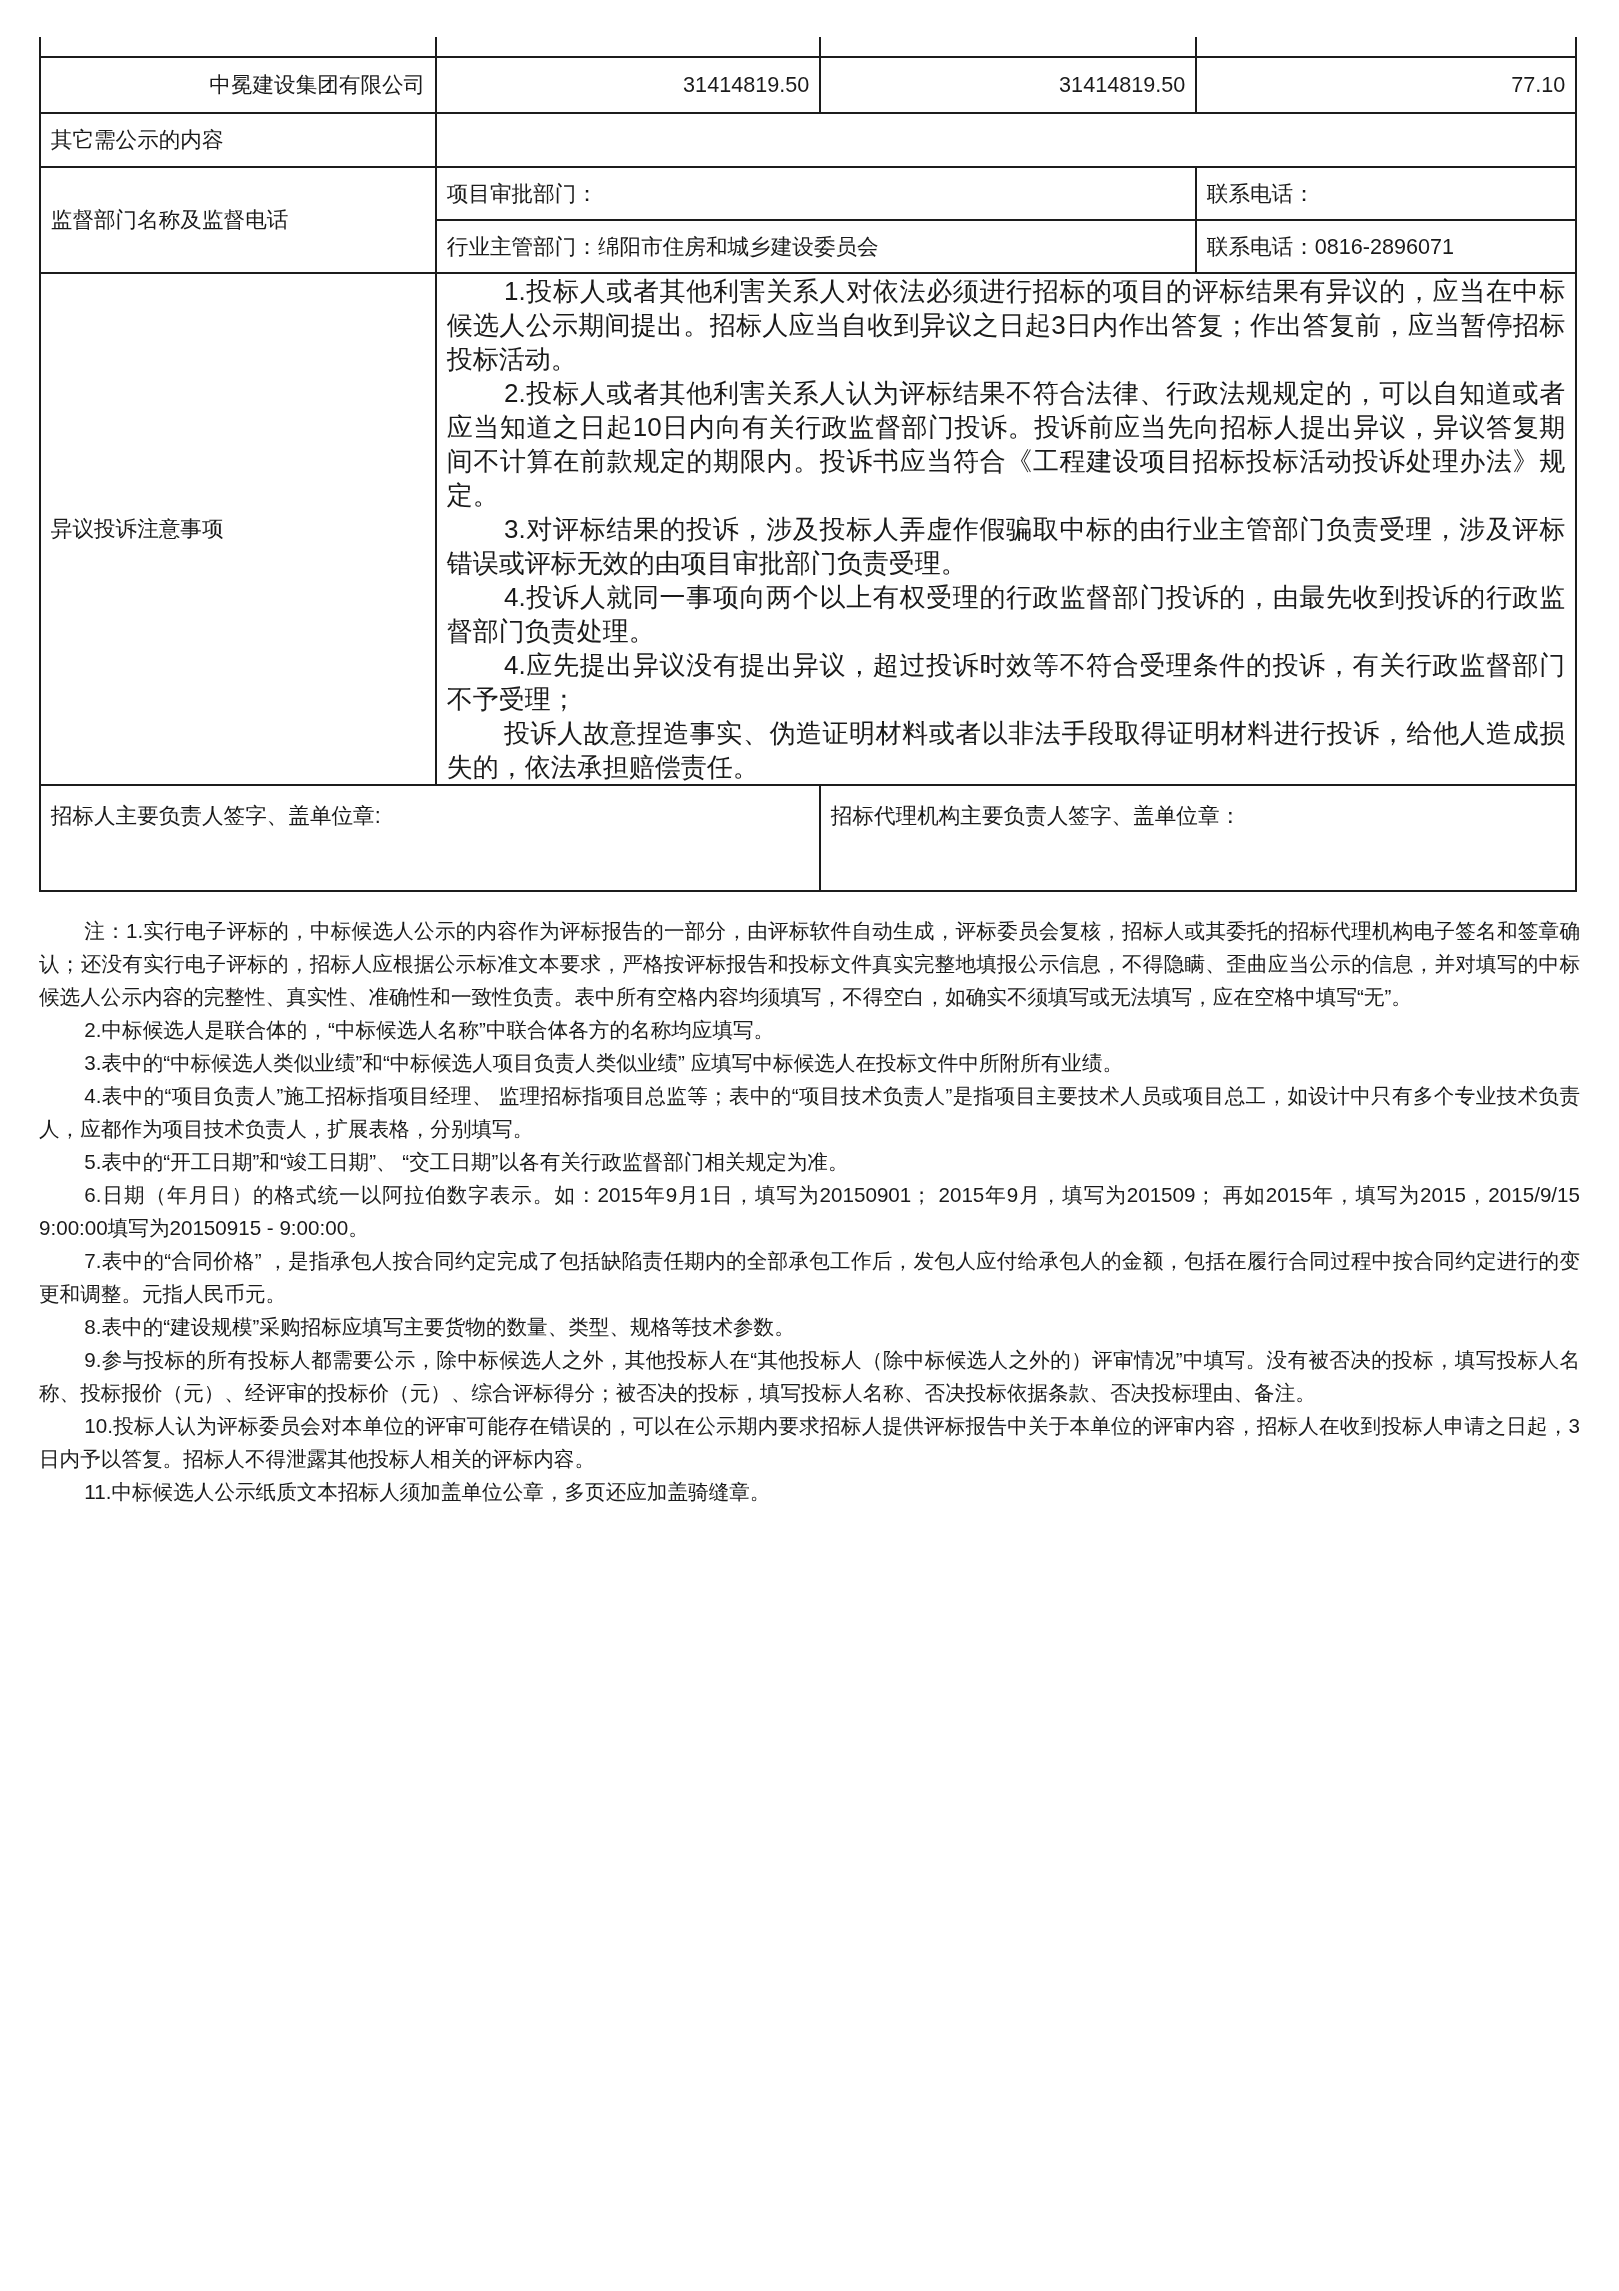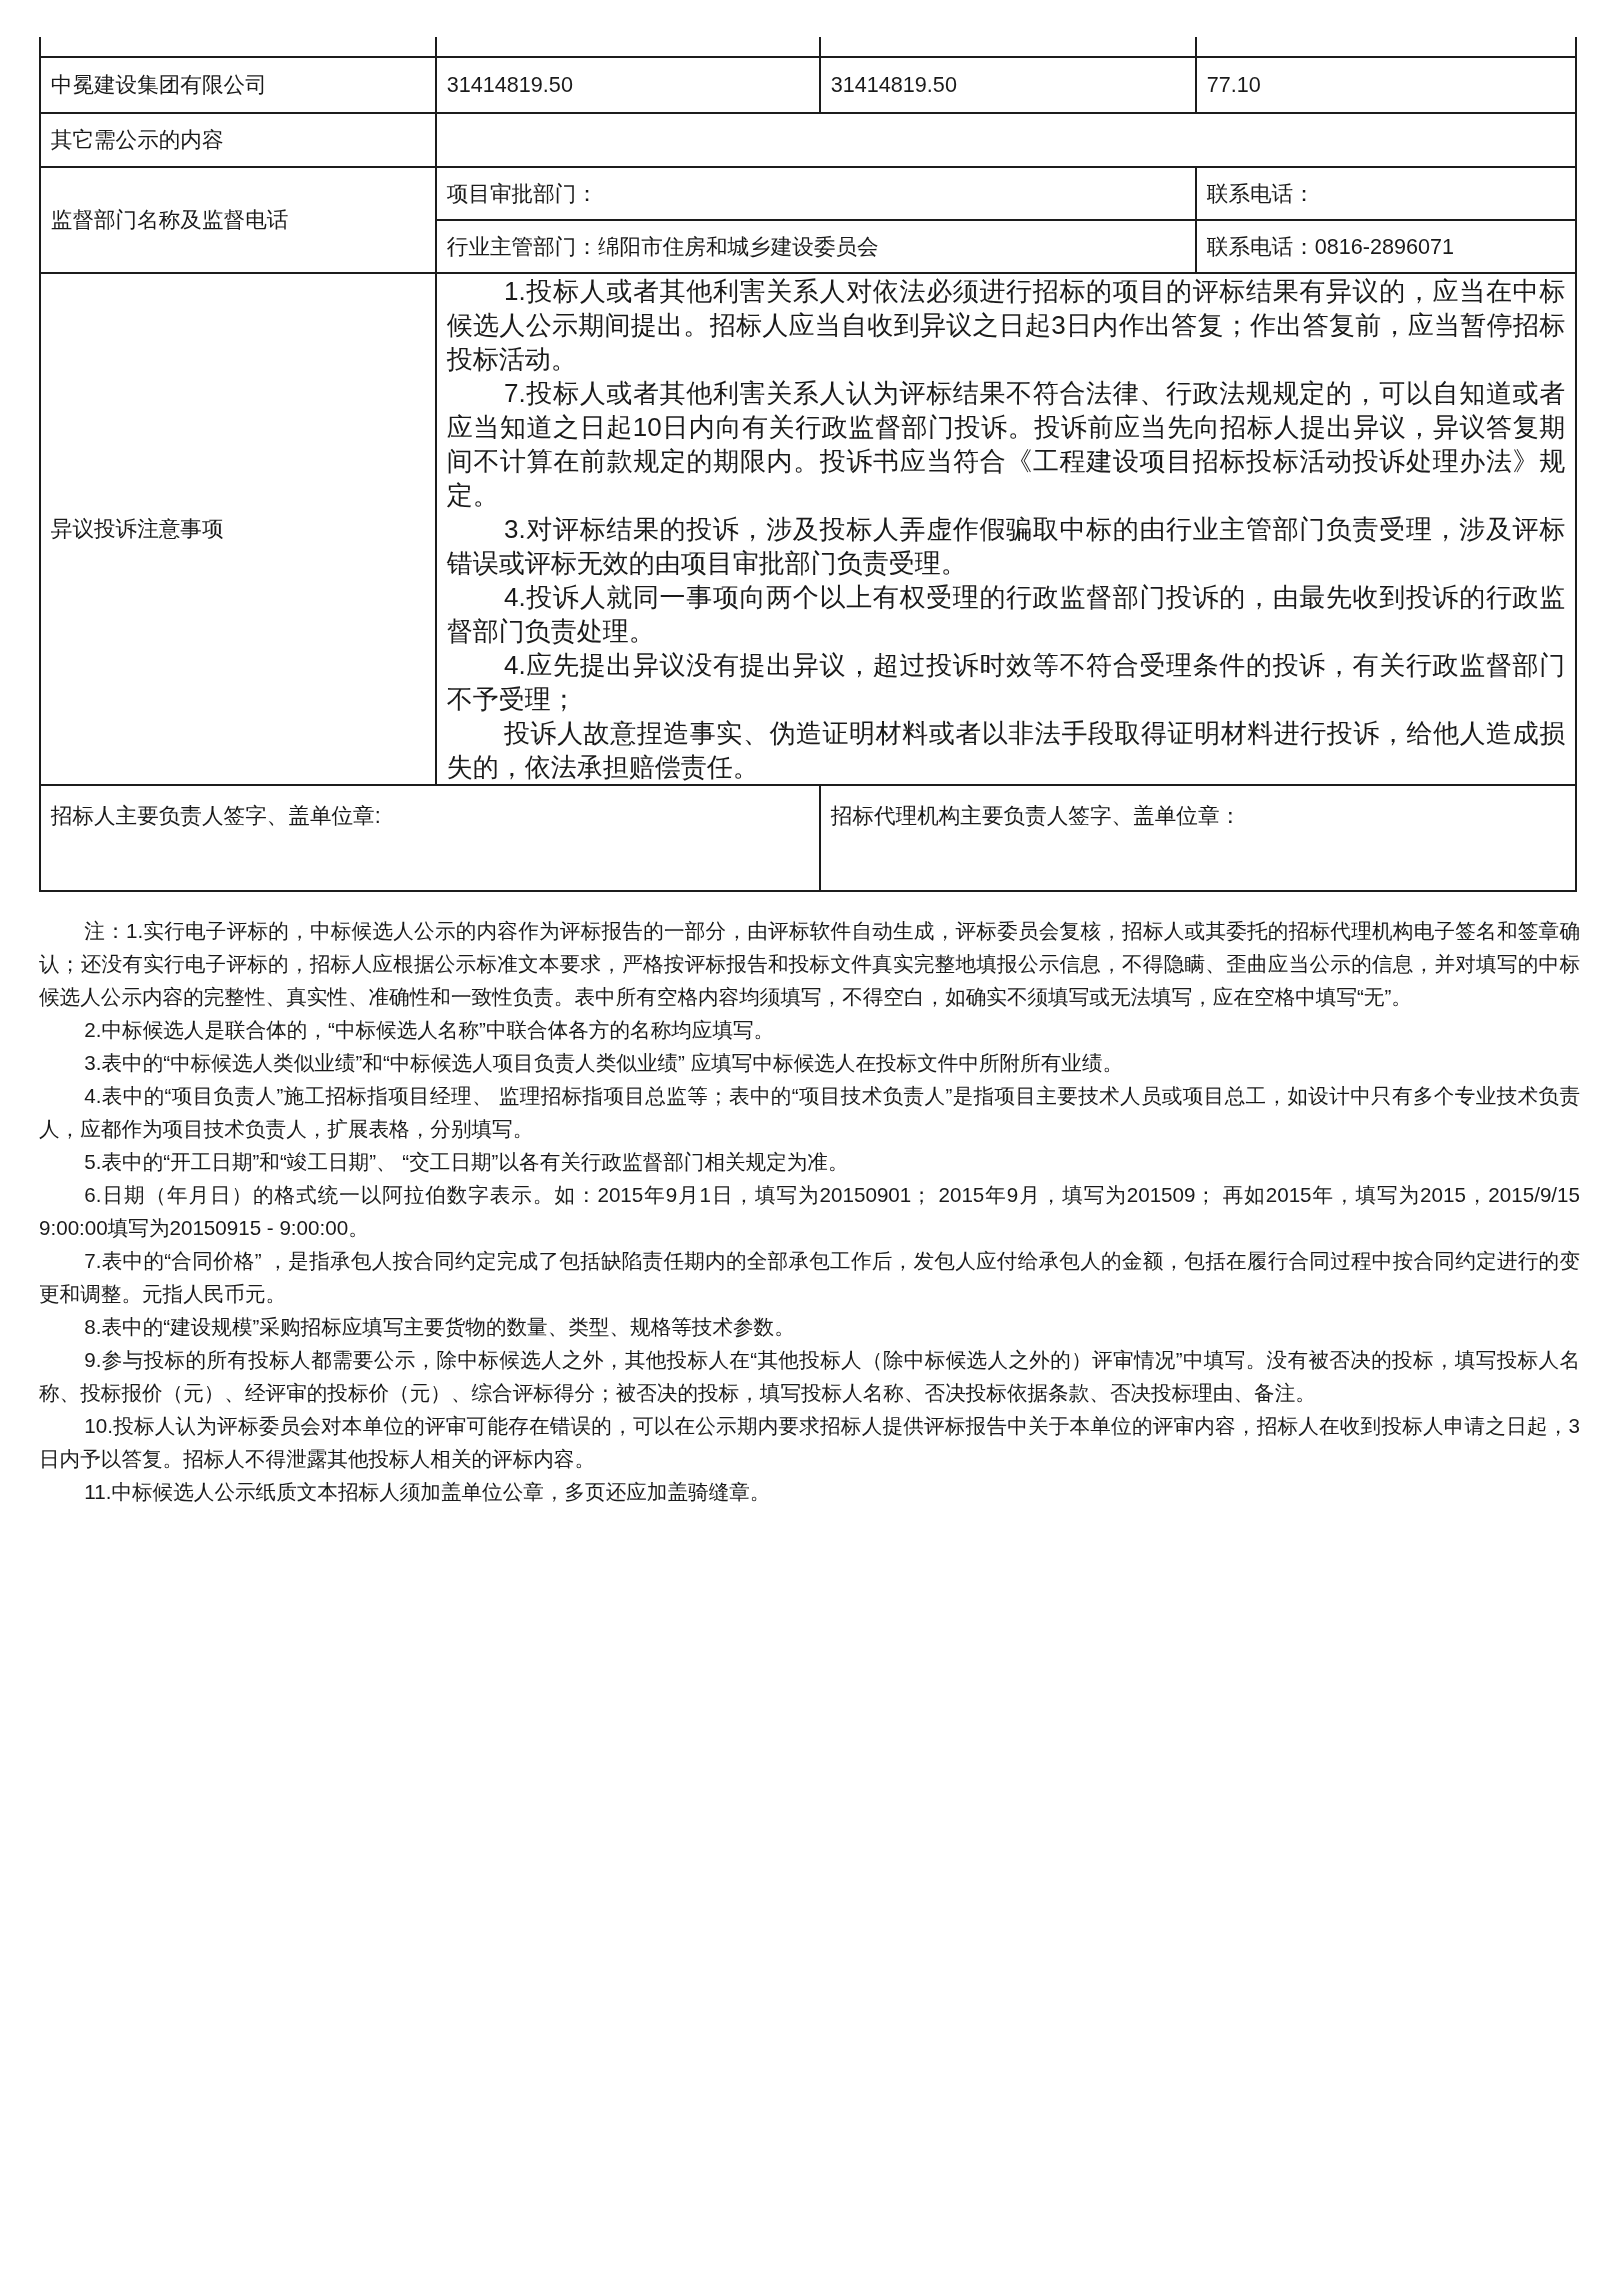--- a/index.html
+++ b/index.html
@@ -32,21 +32,21 @@
     vertical-align: middle;
     overflow: hidden;
   }
   col.c1 { width: 396px; }
   col.c2 { width: 384px; }
   col.c3 { width: 376px; }
   col.c4 { width: 380px; }
 
   tr.r-sliver td { border-top: none; height: 19.6px; padding: 0; }
 
-  tr.r-candidate td { height: 56px; text-align: left; }
+  tr.r-candidate td { height: 56px; text-align: right; }
 
   tr.r-other td { height: 54px; border-radius: 8px; }
   tr.r-other td.label-cell { text-align: left; }
 
   tr.r-sup td { height: 53px; text-align: left; }
 
   td.label-cell { text-align: left; padding-left: 9.8px; }
 
   tr.r-objection td.label-cell { vertical-align: middle; }
   td.obj-content {
@@ -120,21 +120,21 @@
     </tr>
     <tr class="r-sup">
       <td colspan="2">行业主管部门：绵阳市住房和城乡建设委员会</td>
       <td>联系电话：0816-2896071</td>
     </tr>
 
     <tr class="r-objection">
       <td class="label-cell">异议投诉注意事项</td>
       <td colspan="3" class="obj-content">
         <p>1.投标人或者其他利害关系人对依法必须进行招标的项目的评标结果有异议的，应当在中标候选人公示期间提出。招标人应当自收到异议之日起3日内作出答复；作出答复前，应当暂停招标投标活动。</p>
-        <p>7.投标人或者其他利害关系人认为评标结果不符合法律、行政法规规定的，可以自知道或者应当知道之日起10日内向有关行政监督部门投诉。投诉前应当先向招标人提出异议，异议答复期间不计算在前款规定的期限内。投诉书应当符合《工程建设项目招标投标活动投诉处理办法》规定。</p>
+        <p>2.投标人或者其他利害关系人认为评标结果不符合法律、行政法规规定的，可以自知道或者应当知道之日起10日内向有关行政监督部门投诉。投诉前应当先向招标人提出异议，异议答复期间不计算在前款规定的期限内。投诉书应当符合《工程建设项目招标投标活动投诉处理办法》规定。</p>
         <p>3.对评标结果的投诉，涉及投标人弄虚作假骗取中标的由行业主管部门负责受理，涉及评标错误或评标无效的由项目审批部门负责受理。</p>
         <p>4.投诉人就同一事项向两个以上有权受理的行政监督部门投诉的，由最先收到投诉的行政监督部门负责处理。</p>
         <p>4.应先提出异议没有提出异议，超过投诉时效等不符合受理条件的投诉，有关行政监督部门不予受理；</p>
         <p>投诉人故意捏造事实、伪造证明材料或者以非法手段取得证明材料进行投诉，给他人造成损失的，依法承担赔偿责任。</p>
       </td>
     </tr>
 
     <tr class="r-signature">
       <td colspan="2">招标人主要负责人签字、盖单位章:</td>
       <td colspan="2">招标代理机构主要负责人签字、盖单位章：</td>

